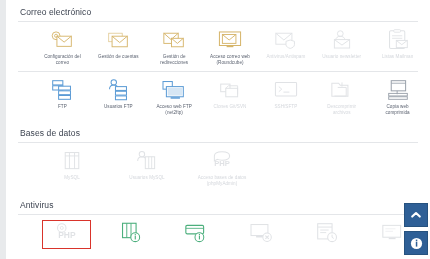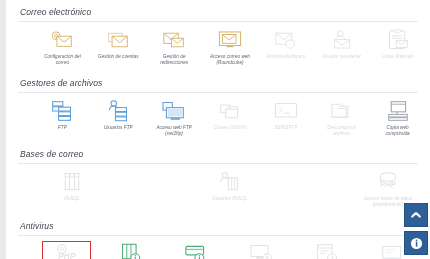--- a/index.html
+++ b/index.html
@@ -8,21 +8,20 @@
     background:#e8eaec;
     font-family:"Liberation Sans","DejaVu Sans",sans-serif;
     overflow:hidden;
     position:relative;
   }
   .page{
     position:absolute;
     left:6px;top:0;right:0;bottom:0;
     background:#ffffff;
     overflow:hidden;
-    font-style:italic;
   }
   .left-rail{
     position:absolute;left:0;top:0;width:6px;height:259px;
     background:#e8eaec;
   }
   .section{
     padding:0 12px 0 12px;
   }
   .section-title{
     font-size:8.5px;
@@ -35,21 +34,20 @@
   }
   .divider{
     height:1px;background:#e4e6e9;margin:0 0 0 0;
   }
   .tiles{
     display:flex;
     flex-direction:row;
     align-items:flex-start;
     padding:5px 0 4px 24px;
     gap:15px;
-    justify-content:space-between;
   }
   .tile{
     width:60px;
     display:flex;
     flex-direction:column;
     align-items:center;
     text-align:center;
     padding:2px 0 2px 0;
     box-sizing:border-box;
     position:relative;
@@ -163,21 +161,20 @@
               <line x1="8" y1="8" x2="20" y2="8" stroke="#9aa1ab" stroke-width="1"></line>
               <line x1="8" y1="11" x2="20" y2="11" stroke="#9aa1ab" stroke-width="1"></line>
               <rect x="13" y="13.5" width="13" height="8.5" fill="#fff" stroke="#9aa1ab" stroke-width="1.1"></rect>
               <path d="M13 13.5 L19.5 18.5 L26 13.5" fill="none" stroke="#9aa1ab" stroke-width="1.1"></path>
             </svg>
             <div class="tile-label">Listas Mailman</div>
           </div>
         </div>
       </div>
       <div class="section">
-        <div class="section-title">Gestores de archivos</div>
         <div class="divider"></div>
         <div class="tiles">
           <div class="tile">
             <svg class="tile-ico" viewBox="0 0 30 26">
               <rect x="4" y="2" width="12" height="5" fill="none" stroke="#5b9bd5" stroke-width="1.2"></rect>
               <rect x="4" y="8" width="12" height="5" fill="none" stroke="#5b9bd5" stroke-width="1.2"></rect>
               <rect x="11" y="8.5" width="14" height="4.5" fill="#fff" stroke="#5b9bd5" stroke-width="1.2"></rect>
               <rect x="11" y="14" width="14" height="4.5" fill="#fff" stroke="#5b9bd5" stroke-width="1.2"></rect>
               <rect x="11" y="19.5" width="14" height="4.5" fill="#fff" stroke="#5b9bd5" stroke-width="1.2"></rect>
             </svg>
@@ -232,21 +229,21 @@
               <line x1="7" y1="5" x2="24" y2="5" stroke="#9aa1ab" stroke-width="1"></line>
               <path d="M14 14 v4" stroke="#9aa1ab" stroke-width="1.1"></path>
               <rect x="4" y="17" width="22" height="3" fill="none" stroke="#9aa1ab" stroke-width="1.1"></rect>
               <rect x="4" y="21" width="22" height="3" fill="none" stroke="#9aa1ab" stroke-width="1.1"></rect>
             </svg>
             <div class="tile-label">Copia web comprimida</div>
           </div>
         </div>
       </div>
       <div class="section">
-        <div class="section-title">Bases de correo</div>
+        <div class="section-title">Bases de datos</div>
         <div class="divider"></div>
         <div class="tiles">
           <div class="tile disabled">
             <svg class="tile-ico" viewBox="0 0 30 26">
               <rect x="7" y="3" width="16" height="19" fill="none" stroke="#9aa1ab" stroke-width="1.2"></rect>
               <line x1="12" y1="3" x2="12" y2="22" stroke="#9aa1ab" stroke-width="1.1"></line>
               <line x1="18" y1="3" x2="18" y2="22" stroke="#9aa1ab" stroke-width="1.1"></line>
               <line x1="7" y1="7" x2="23" y2="7" stroke="#9aa1ab" stroke-width="1.1"></line>
             </svg>
             <div class="tile-label">MySQL</div>

